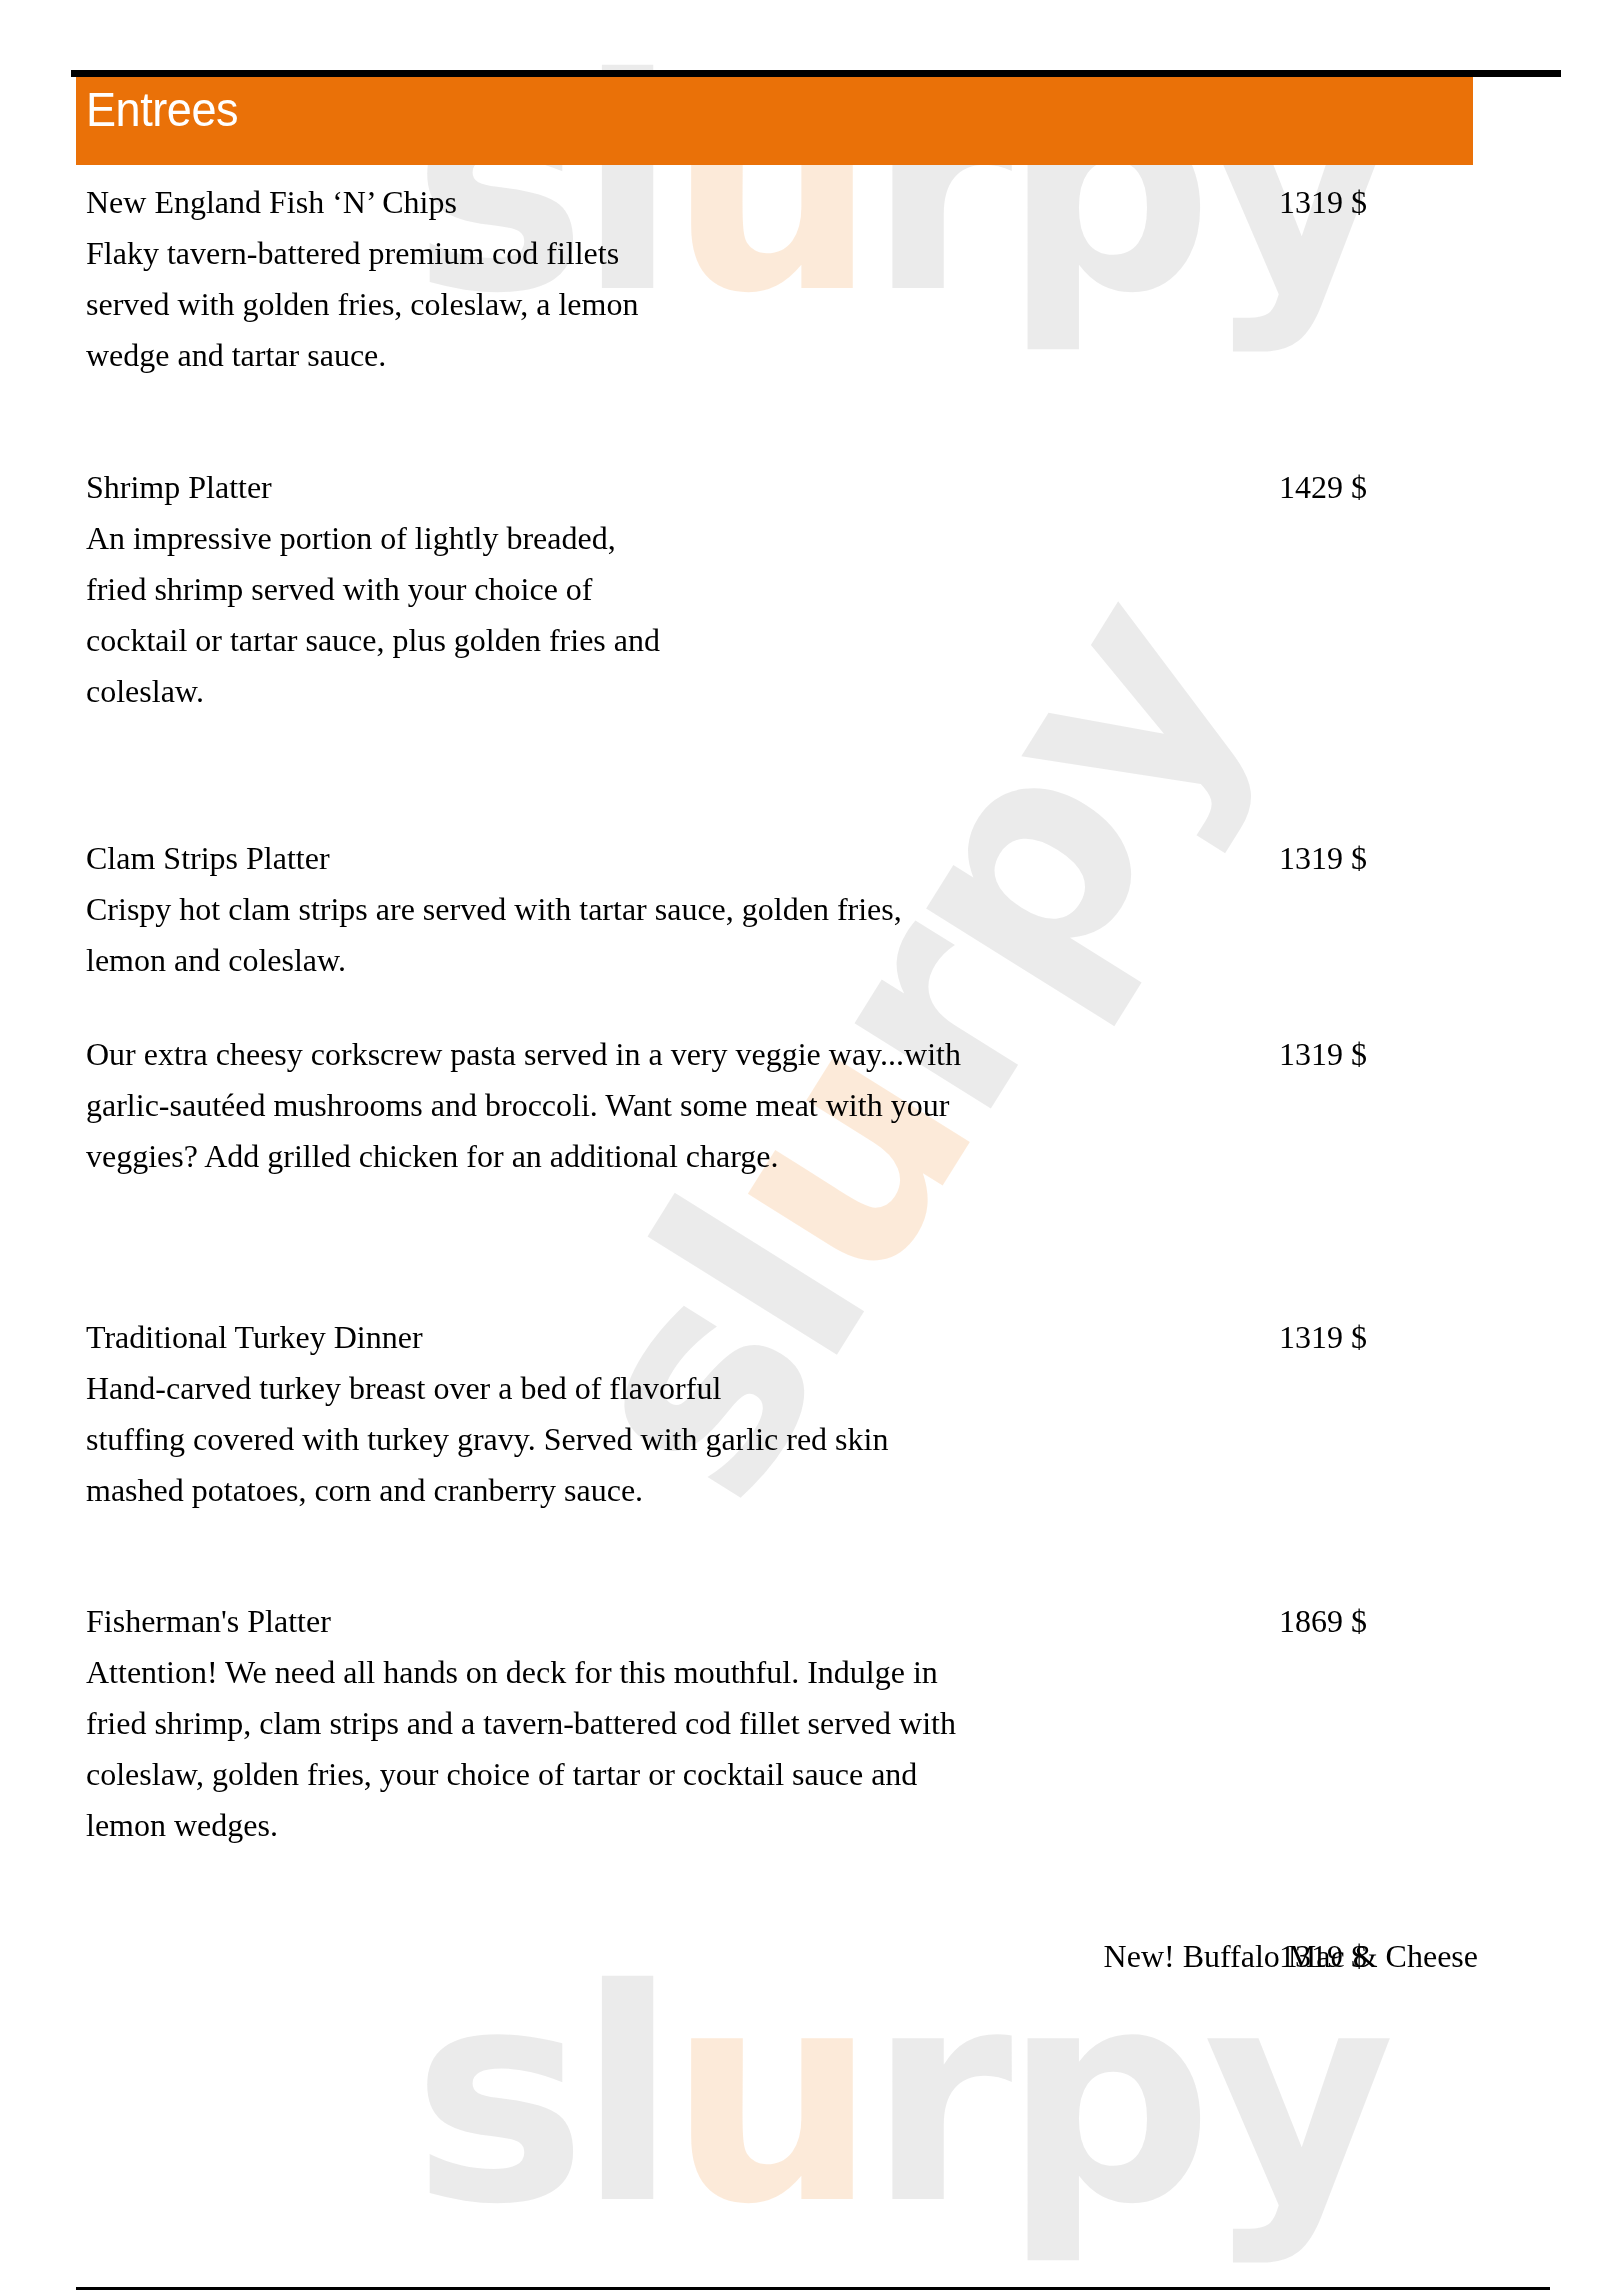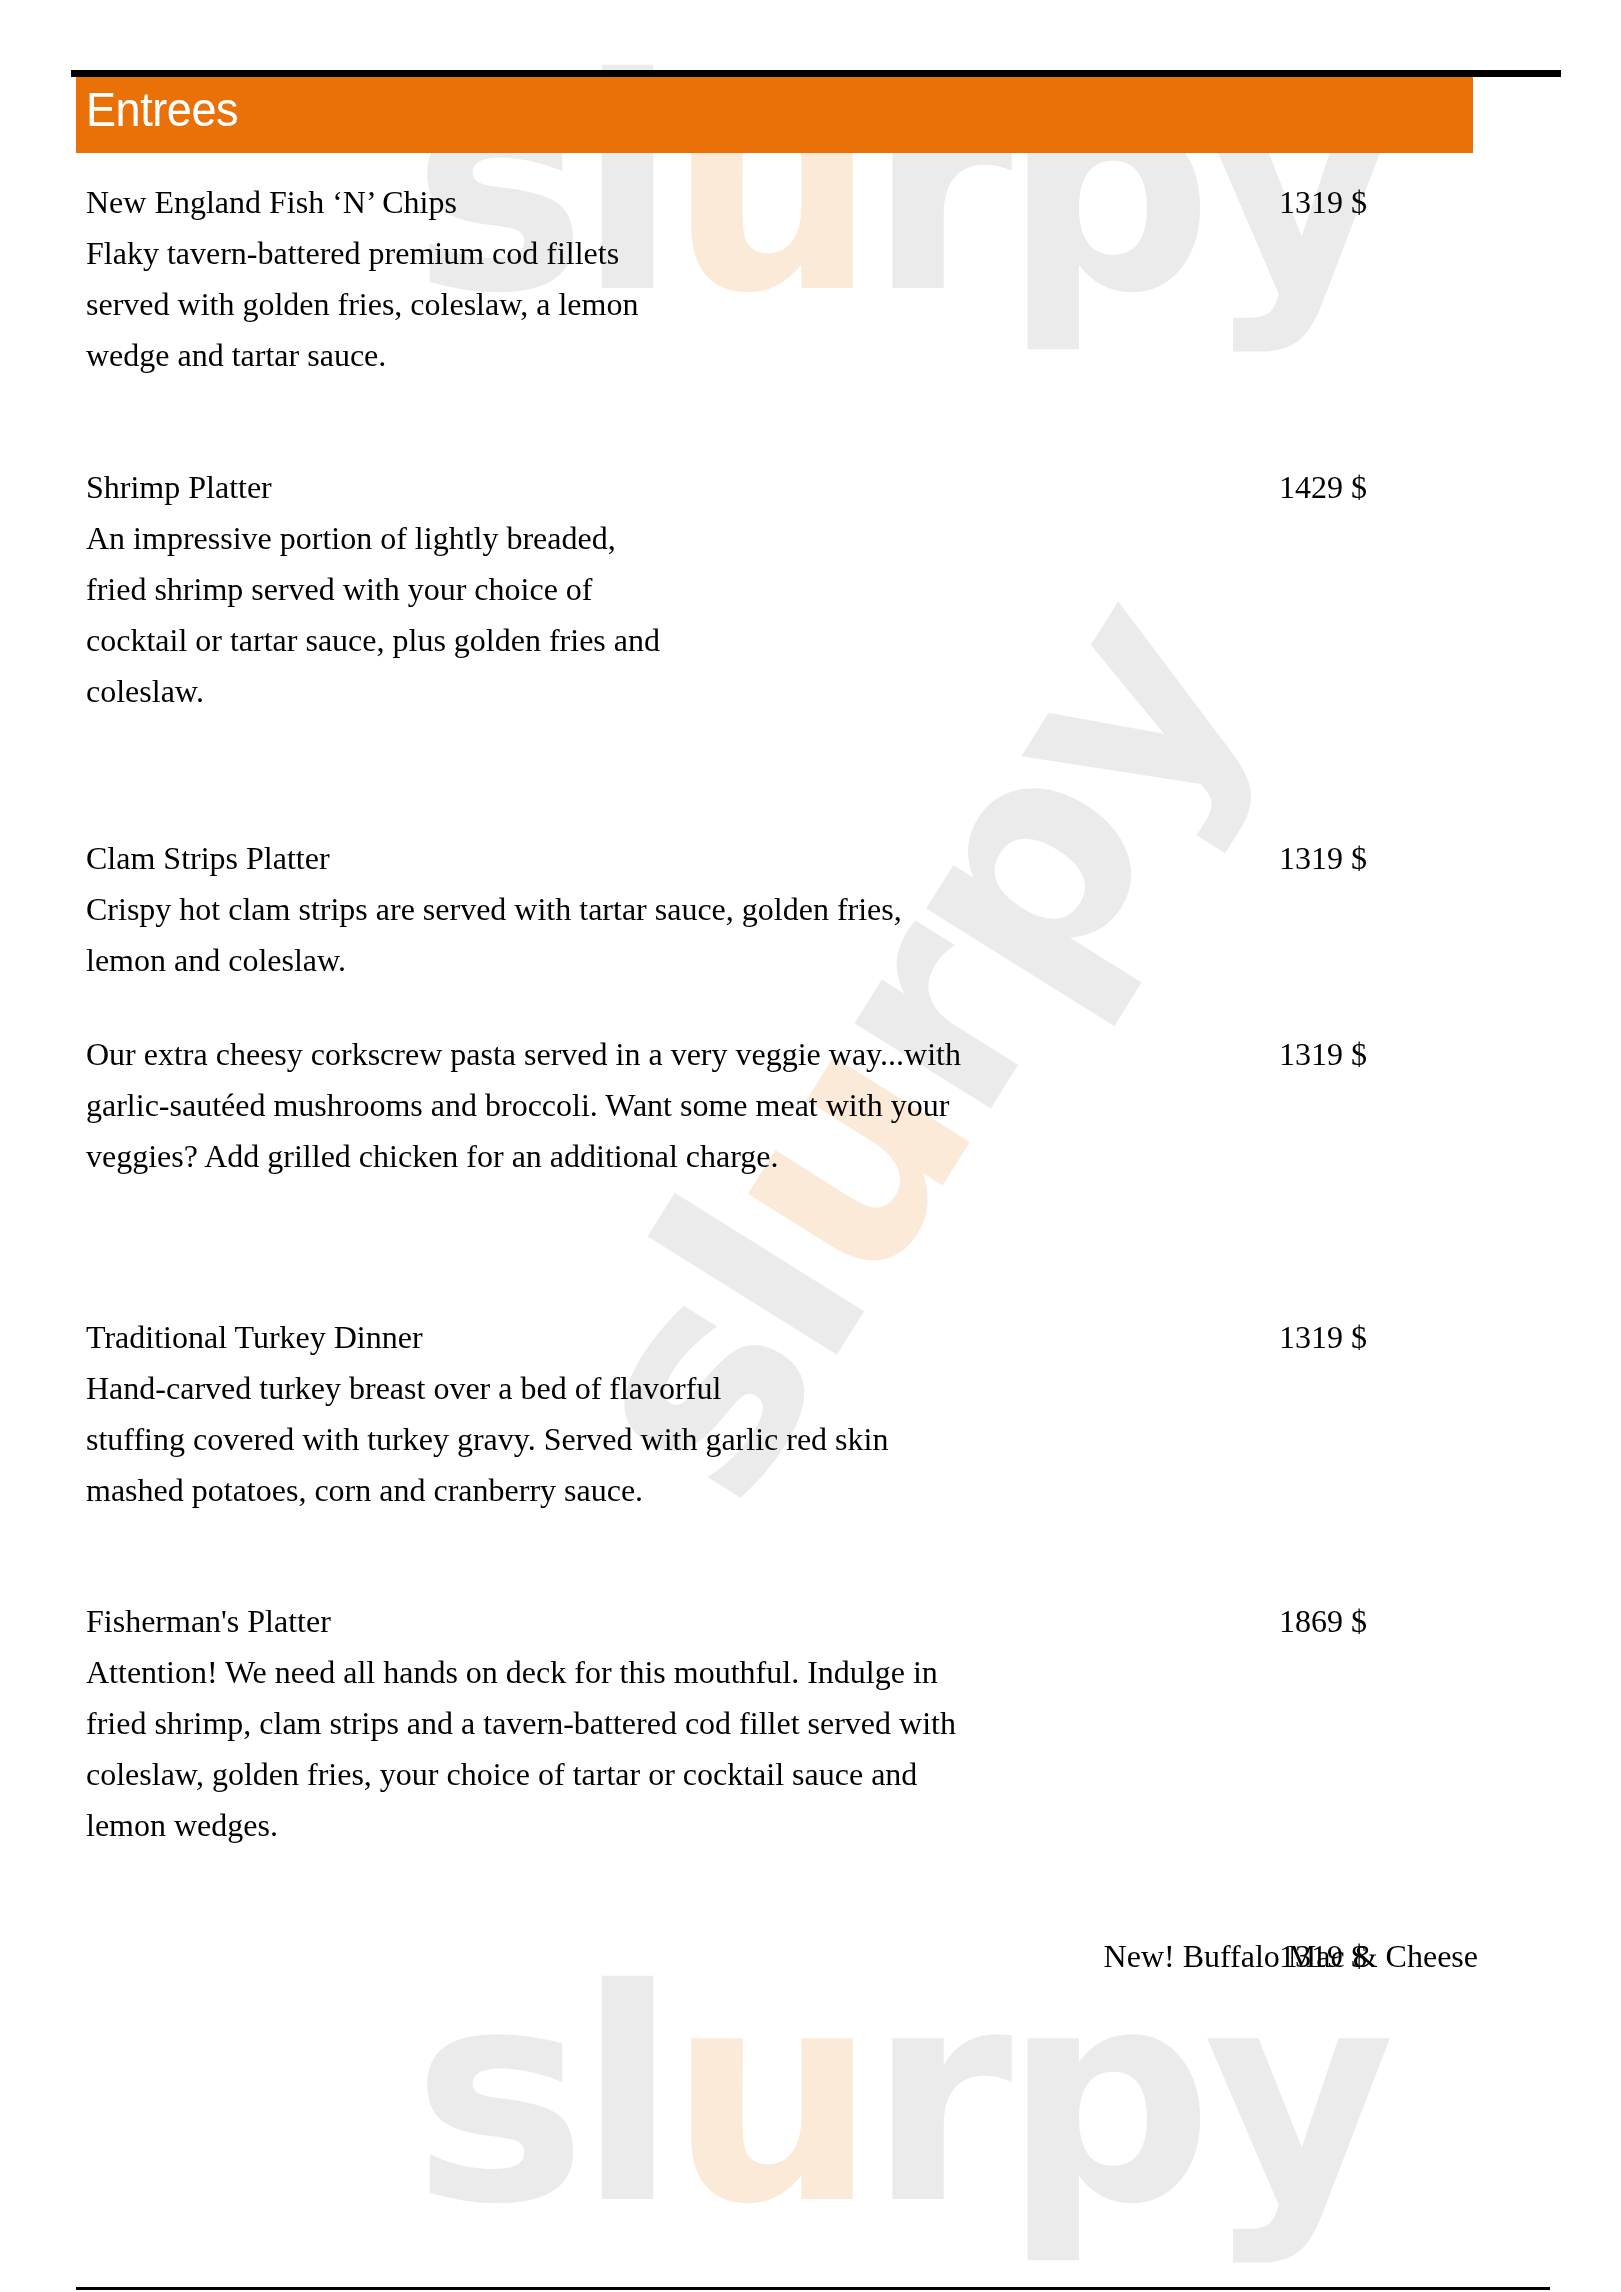--- a/index.html
+++ b/index.html
@@ -1,21 +1,21 @@
 <!DOCTYPE html>
 <html><head>
 <meta charset="utf-8">
 <style>
   html, body { margin: 0; padding: 0; background: #ffffff; }
   body { width: 1621px; height: 2293px; position: relative; overflow: hidden; font-family: "Liberation Serif", "DejaVu Serif", serif; color: #000; }
 
   .top-rule { position: absolute; left: 71px; top: 70px; width: 1490px; height: 6.9px; background: #000; }
   .bottom-rule { position: absolute; left: 76px; top: 2287px; width: 1474px; height: 2.9px; background: #000; }
 
-  .section-header { position: absolute; left: 76px; top: 77px; width: 1397px; height: 76px; background: #ea7108; }
+  .section-header { position: absolute; left: 76px; top: 77px; width: 1397px; height: 88px; background: #ea7108; }
   .section-title { position: absolute; left: 9.8px; top: 3.9px; font-family: "Liberation Sans", "DejaVu Sans", sans-serif; font-size: 49px; color: #ffffff; letter-spacing: -0.5px; transform: scaleX(0.92); transform-origin: left center; }
 
   .watermark { position: absolute; pointer-events: none; font-family: "DejaVu Sans", sans-serif; font-weight: bold; font-size: 294px; line-height: 1; opacity: 0.28; letter-spacing: -9.8px; white-space: nowrap; }
   .watermark .wm-gray { color: #b9b9b9; }
   .watermark .wm-orange { color: #f7b77a; }
   .wm-1 { left: 412px; top: 39px; }
   .wm-2 { left: 421px; top: 902px; transform: rotate(-58deg); transform-origin: center; }
   .wm-3 { left: 412px; top: 1950px; }
 
   .menu-item { position: absolute; left: 86px; width: 1392px; font-size: 32px; line-height: 51px; }

